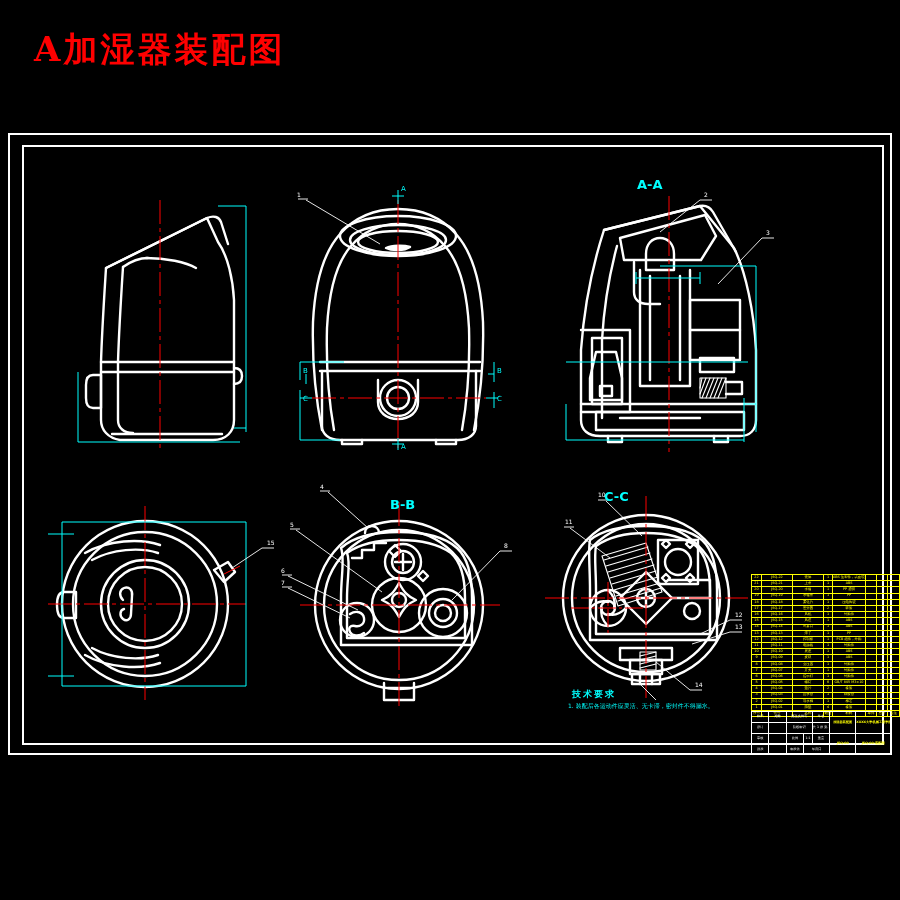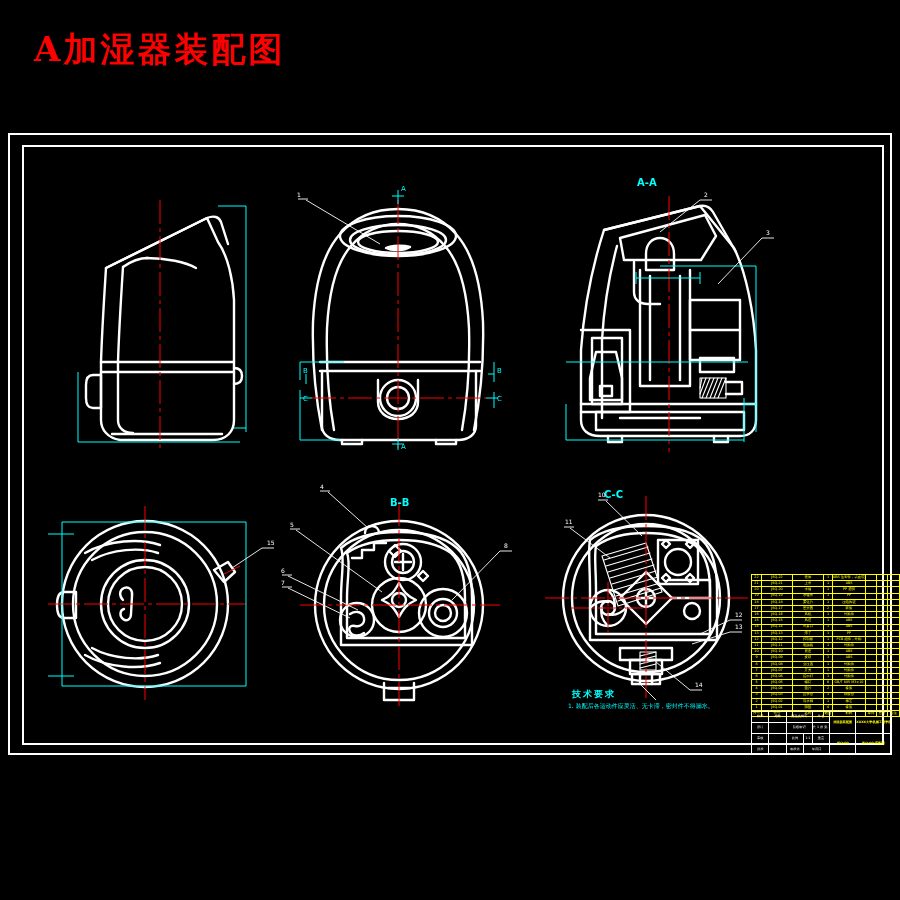--- a/index.html
+++ b/index.html
@@ -15,21 +15,21 @@
 
   
   #frame-outer{position:absolute;left:8px;top:133px;width:884px;height:622px;border:2px solid #ffffff;box-sizing:border-box;}
   #frame-inner{position:absolute;left:22px;top:145px;width:862px;height:600px;border:2px solid #ffffff;box-sizing:border-box;}
 
   .svglayer{position:absolute;left:0;top:0;width:900px;height:900px;pointer-events:none;}
 
   
   .lbl{position:absolute;color:#00ffff;font-size:7px;font-family:"DejaVu Sans",sans-serif;white-space:nowrap;line-height:1;}
   .lbl-w{position:absolute;color:#ffffff;font-size:6px;font-family:"DejaVu Sans",sans-serif;white-space:nowrap;line-height:1;}
-  .lbl-sec{position:absolute;color:#00ffff;font-size:10px;font-weight:700;white-space:nowrap;line-height:1;}
+  .lbl-sec{position:absolute;color:#00ffff;font-size:13px;font-weight:700;white-space:nowrap;line-height:1;}
   .tech-head{position:absolute;color:#00ffff;font-size:9px;font-weight:700;letter-spacing:2px;white-space:nowrap;}
   .tech-note{position:absolute;color:#00ffff;font-size:6px;white-space:nowrap;}
 
   
   #bom{position:absolute;left:751px;top:574px;width:140px;height:137px;}
   #bom table{border-collapse:collapse;width:100%;height:100%;table-layout:fixed;}
   #bom td{border:1px solid #ffff00;color:#ffff00;font-size:3.4px;line-height:1;
           padding:0;text-align:center;overflow:hidden;white-space:nowrap;height:5.2px;}
   .c-no{width:9px;}
   .c-code{width:30px;}

